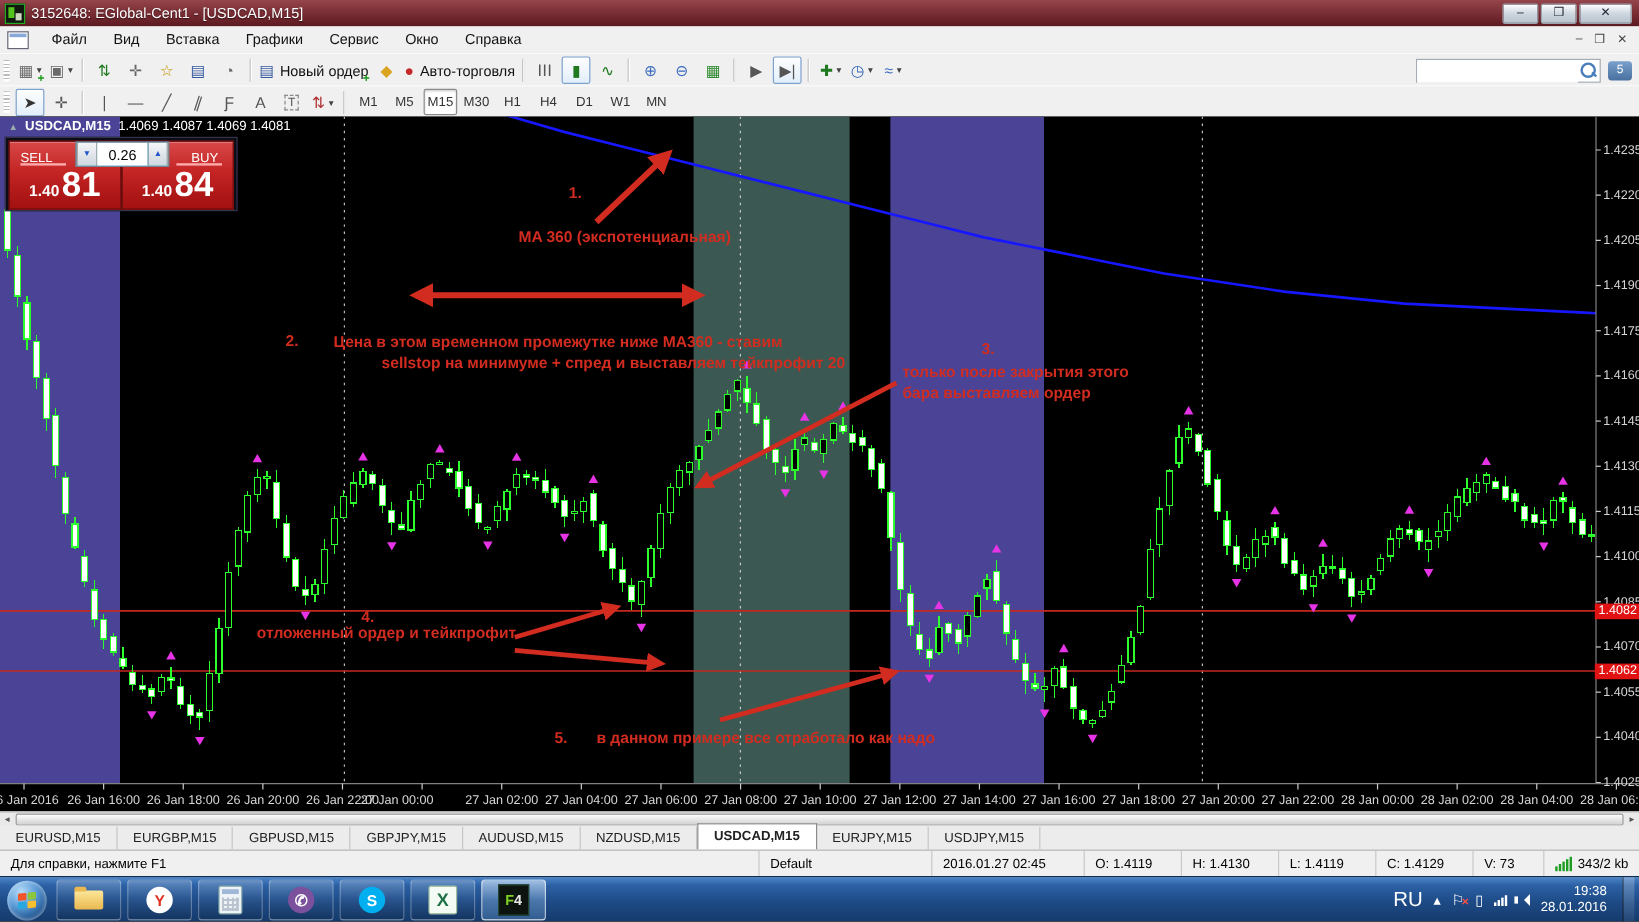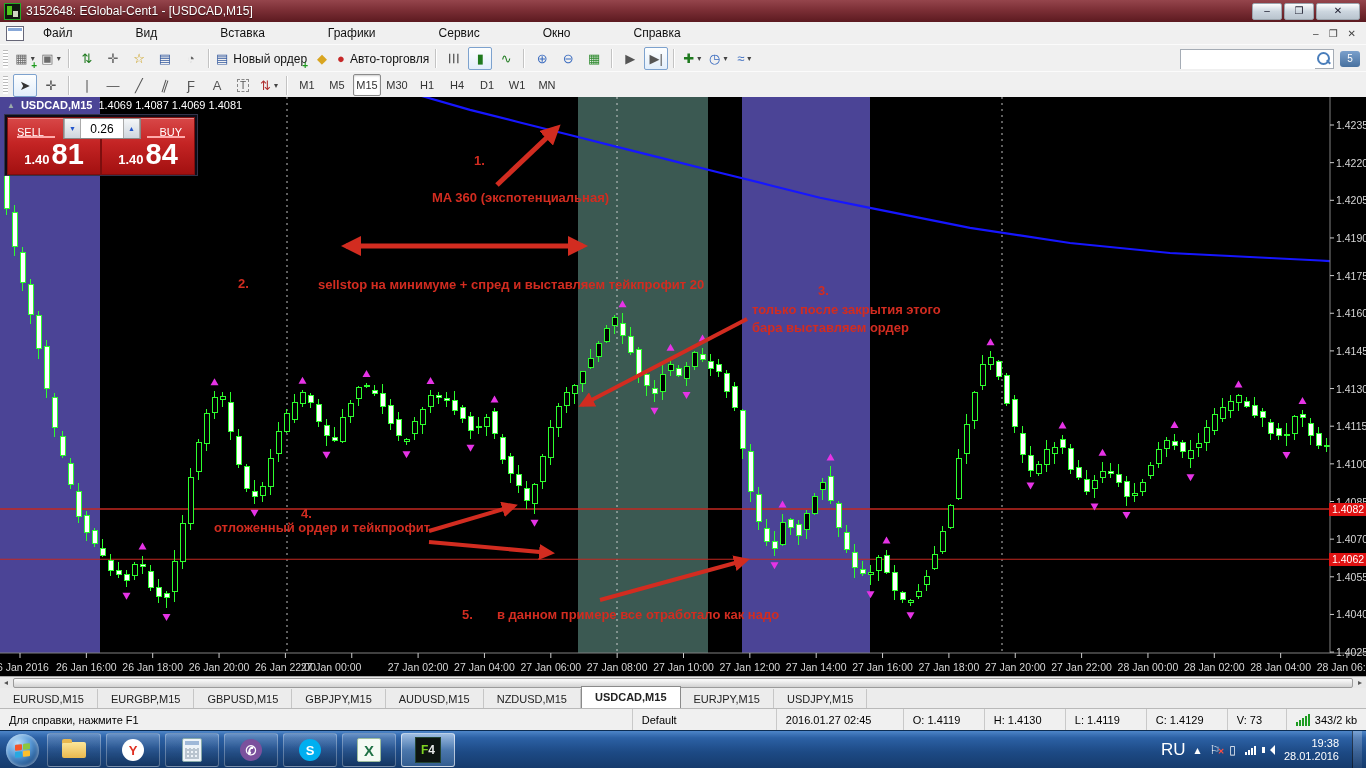--- a/index.html
+++ b/index.html
@@ -156,21 +156,21 @@
     <span class="title-text">3152648: EGlobal-Cent1 - [USDCAD,M15]</span>
     <span class="winbtns">
       <span class="winbtn min">–</span>
       <span class="winbtn max">❐</span>
       <span class="winbtn close">✕</span>
     </span>
   </div>
 
   <div class="menubar">
     <span class="doc-icon"></span>
-    <span id="menu-items" style="display: flex; gap: 41px;">
+    <span id="menu-items" style="display: flex;">
         <span class="menu-item">Файл</span>
         <span class="menu-item">Вид</span>
         <span class="menu-item">Вставка</span>
         <span class="menu-item">Графики</span>
         <span class="menu-item">Сервис</span>
         <span class="menu-item">Окно</span>
         <span class="menu-item">Справка</span>
       </span>
     <span class="childbtns">
       <span>–</span>
@@ -829,20 +829,21 @@
         <span class="axis-label time-label" style="left: 1147.95px; top: 564px;">28 Jan 00:00</span>
         <span class="axis-label time-label" style="left: 1214.3px; top: 564px;">28 Jan 02:00</span>
         <span class="axis-label time-label" style="left: 1280.65px; top: 564px;">28 Jan 04:00</span>
         <span class="axis-label time-label" style="left: 1347px; top: 564px;">28 Jan 06:00</span>
         <span class="pricebadge" style="top: 405.53px;">1.4082</span>
         <span class="pricebadge" style="top: 455.73px;">1.4062</span>
         <div class="annot" style="left: 474px; top: 56px;">1.</div>
         <div class="annot" style="left: 432px; top: 93px;">MA 360 (экспотенциальная)</div>
         <div class="annot" style="left: 238px; top: 179px;">2.</div>
         <div class="annot" style="left: 278px; top: 179px;">
+          <div style="line-height: 17.5px;">Цена в этом временном промежутке ниже MA360 - ставим</div>
           <div style="line-height: 17.5px; margin-left: 40px;">sellstop на минимуме + спред и выставляем тейкпрофит 20</div>
         </div>
         <div class="annot" style="left: 818px; top: 186px;">3.</div>
         <div class="annot" style="left: 752px; top: 204px;">
           <div style="line-height: 18px;">только после закрытия этого</div>
           <div style="line-height: 18px;">бара выставляем ордер</div>
         </div>
         <div class="annot" style="left: 301px; top: 409px;">4.</div>
         <div class="annot" style="left: 214px; top: 423px;">отложенный ордер и тейкпрофит</div>
         <div class="annot" style="left: 462px; top: 510px;">5.</div>

